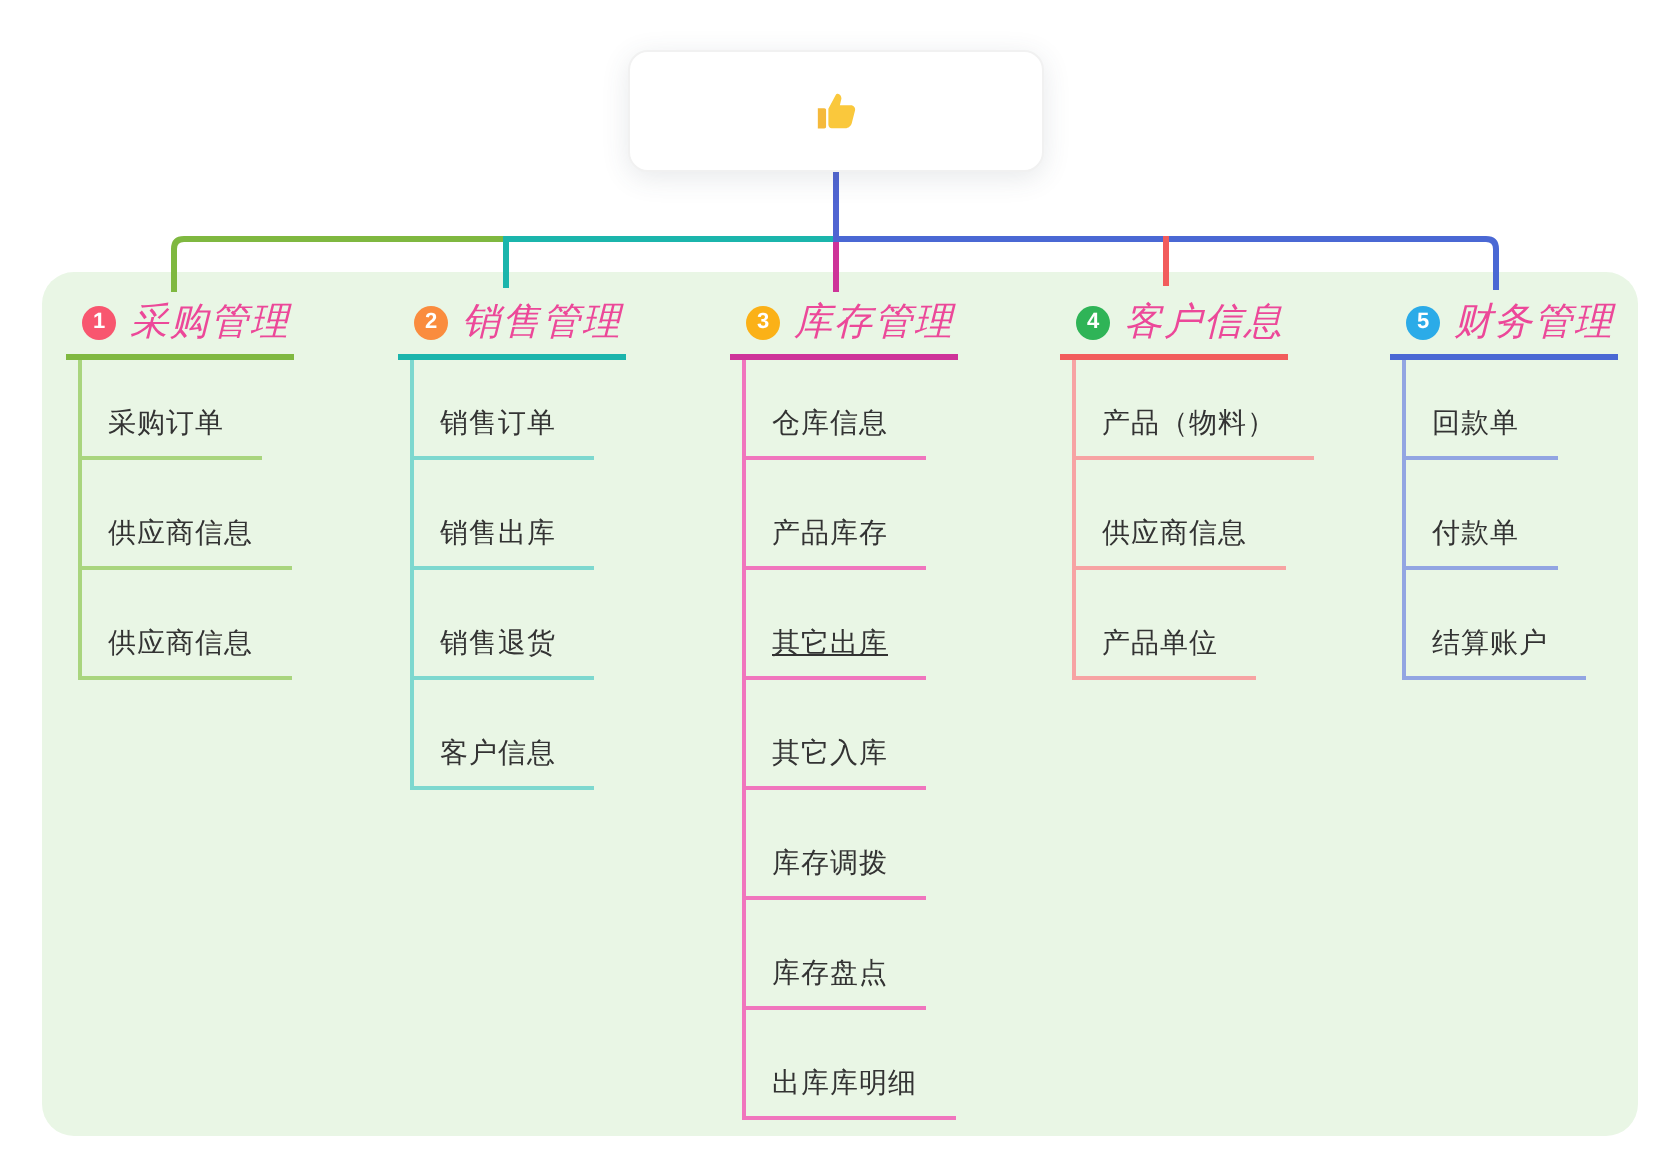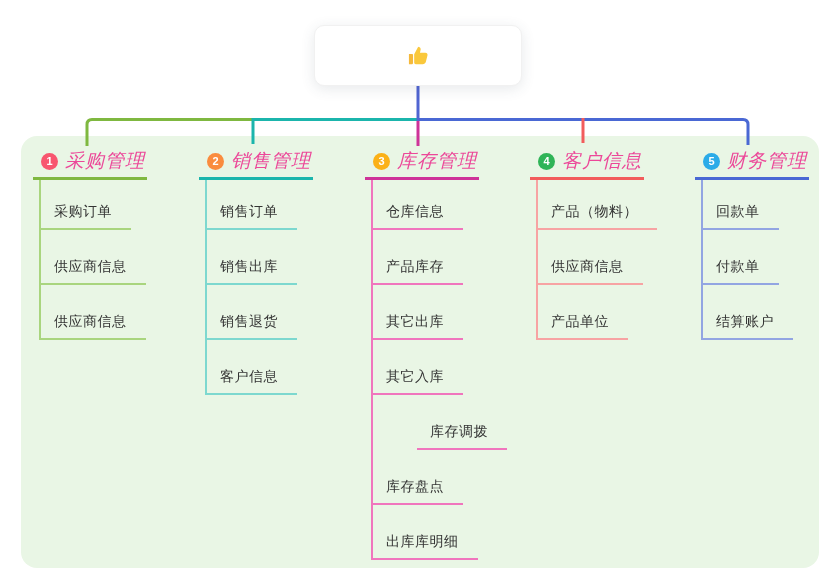--- a/index.html
+++ b/index.html
@@ -105,27 +105,27 @@
           <span class="branch-label">库存管理</span>
         </div>
         <div class="children" style="border-left-color: rgb(240, 117, 189);">
           <div class="child-row first">
             <div class="child-node" style="border-bottom-color: rgb(240, 117, 189);">仓库信息</div>
           </div>
           <div class="child-row">
             <div class="child-node" style="border-bottom-color: rgb(240, 117, 189); margin-top: 24px;">产品库存</div>
           </div>
           <div class="child-row">
-            <div class="child-node" style="border-bottom-color: rgb(240, 117, 189);">其它出库</div>
+            <div class="child-node" style="border-bottom-color: rgb(240, 117, 189); text-decoration: underline;">其它出库</div>
           </div>
           <div class="child-row">
             <div class="child-node" style="border-bottom-color: rgb(240, 117, 189);">其它入库</div>
           </div>
           <div class="child-row">
-            <div class="child-node" style="border-bottom-color: rgb(240, 117, 189); margin-left: 44px;">库存调拨</div>
+            <div class="child-node" style="border-bottom-color: rgb(240, 117, 189);">库存调拨</div>
           </div>
           <div class="child-row">
             <div class="child-node" style="border-bottom-color: rgb(240, 117, 189);">库存盘点</div>
           </div>
           <div class="child-row">
             <div class="child-node" style="border-bottom-color: rgb(240, 117, 189); text-align: right;">出库库明细</div>
           </div>
         </div>
       </div>
       <div class="branch" style="left: 530px; top: 148px;">

